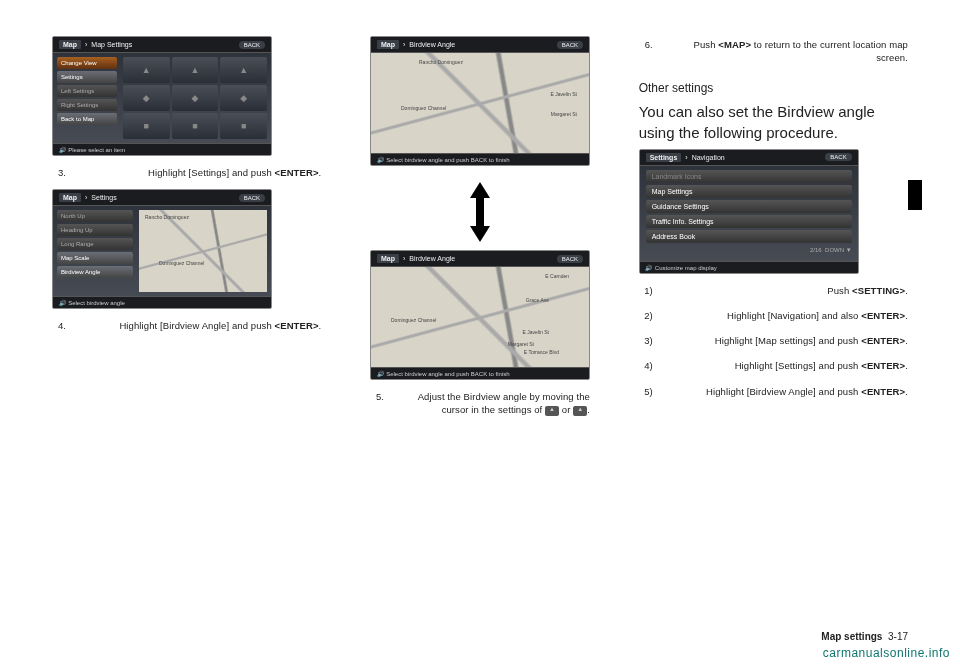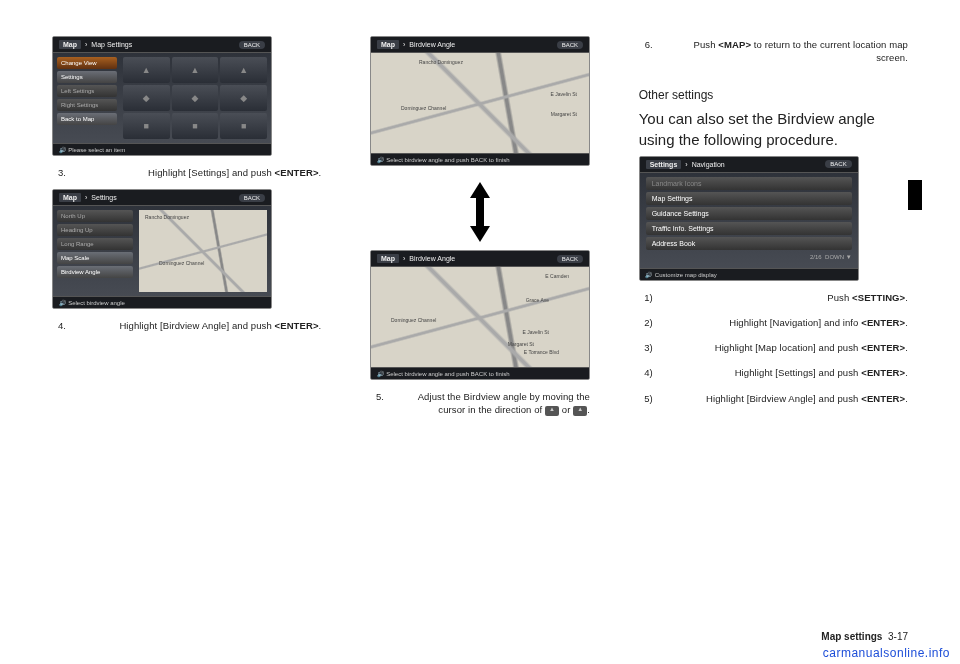--- a/index.html
+++ b/index.html
@@ -151,21 +151,21 @@
       flex-direction: column;
       align-items: center;
     }
     .double-arrow {
       width: 24px;
       height: 60px;
       margin: 8px 0;
     }
     .section-title {
       font-size: 12px;
-      margin: 13px 0 6px 0;
+      margin: 6px 0 6px 0;
       font-weight: normal;
     }
     .body-text {
       font-size: 15px;
       line-height: 1.4;
       margin-bottom: 6px;
     }
     .ss-nav-body {
       height: 95px;
       display: flex;
@@ -212,21 +212,21 @@
       right: 52px;
       font-size: 10px;
       padding-left: 21px;
     }
     .footer b { font-weight: bold; }
     .watermark {
       position: absolute;
       bottom: 4px;
       right: 10px;
       font-size: 12px;
-      color: #1d4ed8;
+      color: #0f766e;
       letter-spacing: 0.5px;
     }
     .edge-tab {
       position: absolute;
       right: 38px;
       top: 180px;
       width: 14px;
       height: 30px;
       background: #000;
     }
@@ -368,21 +368,21 @@
         <div class="ss-map-label" style="top:82px;right:30px">E Torrance Blvd</div>
         <div class="ss-map-label" style="top:30px;right:40px">Grace Ave</div>
         <div class="ss-map-label" style="top:74px;right:55px">Margaret St</div>
       </div>
       <div class="ss-footer">🔊 <span>Select birdview angle and push BACK to finish</span></div>
     </div>
 
     <div class="step" style="width:220px">
       <span class="step-num">5.</span>
       <span class="step-text">
-        <span>Adjust the Birdview angle by moving the cursor in the direction of </span><span class="dpad-icon"></span><span> or </span><span class="dpad-icon"></span><span>.</span>
+        <span>Adjust the Birdview angle by moving the cursor in the settings of </span><span class="dpad-icon"></span><span> or </span><span class="dpad-icon"></span><span>.</span>
       </span>
     </div>
   </div>
 
   <div class="col">
     <div class="step">
       <span class="step-num">6.</span>
       <span class="step-text">
         <span>Push </span><b>&lt;MAP&gt;</b><span> to return to the current location map screen.</span>
       </span>
@@ -418,25 +418,25 @@
       </div>
       <div class="ss-footer">🔊 <span>Customize map display</span></div>
     </div>
 
     <div class="step">
       <span class="step-num">1)</span>
       <span class="step-text"><span>Push </span><b>&lt;SETTING&gt;</b><span>.</span></span>
     </div>
     <div class="step">
       <span class="step-num">2)</span>
-      <span class="step-text"><span>Highlight [Navigation] and info </span><b>&lt;ENTER&gt;</b><span>.</span></span>
+      <span class="step-text"><span>Highlight [Navigation] and also </span><b>&lt;ENTER&gt;</b><span>.</span></span>
     </div>
     <div class="step">
       <span class="step-num">3)</span>
-      <span class="step-text"><span>Highlight [Map location] and push </span><b>&lt;ENTER&gt;</b><span>.</span></span>
+      <span class="step-text"><span>Highlight [Map settings] and push </span><b>&lt;ENTER&gt;</b><span>.</span></span>
     </div>
     <div class="step">
       <span class="step-num">4)</span>
       <span class="step-text"><span>Highlight [Settings] and push </span><b>&lt;ENTER&gt;</b><span>.</span></span>
     </div>
     <div class="step">
       <span class="step-num">5)</span>
       <span class="step-text"><span>Highlight [Birdview Angle] and push </span><b>&lt;ENTER&gt;</b><span>.</span></span>
     </div>
   </div>

